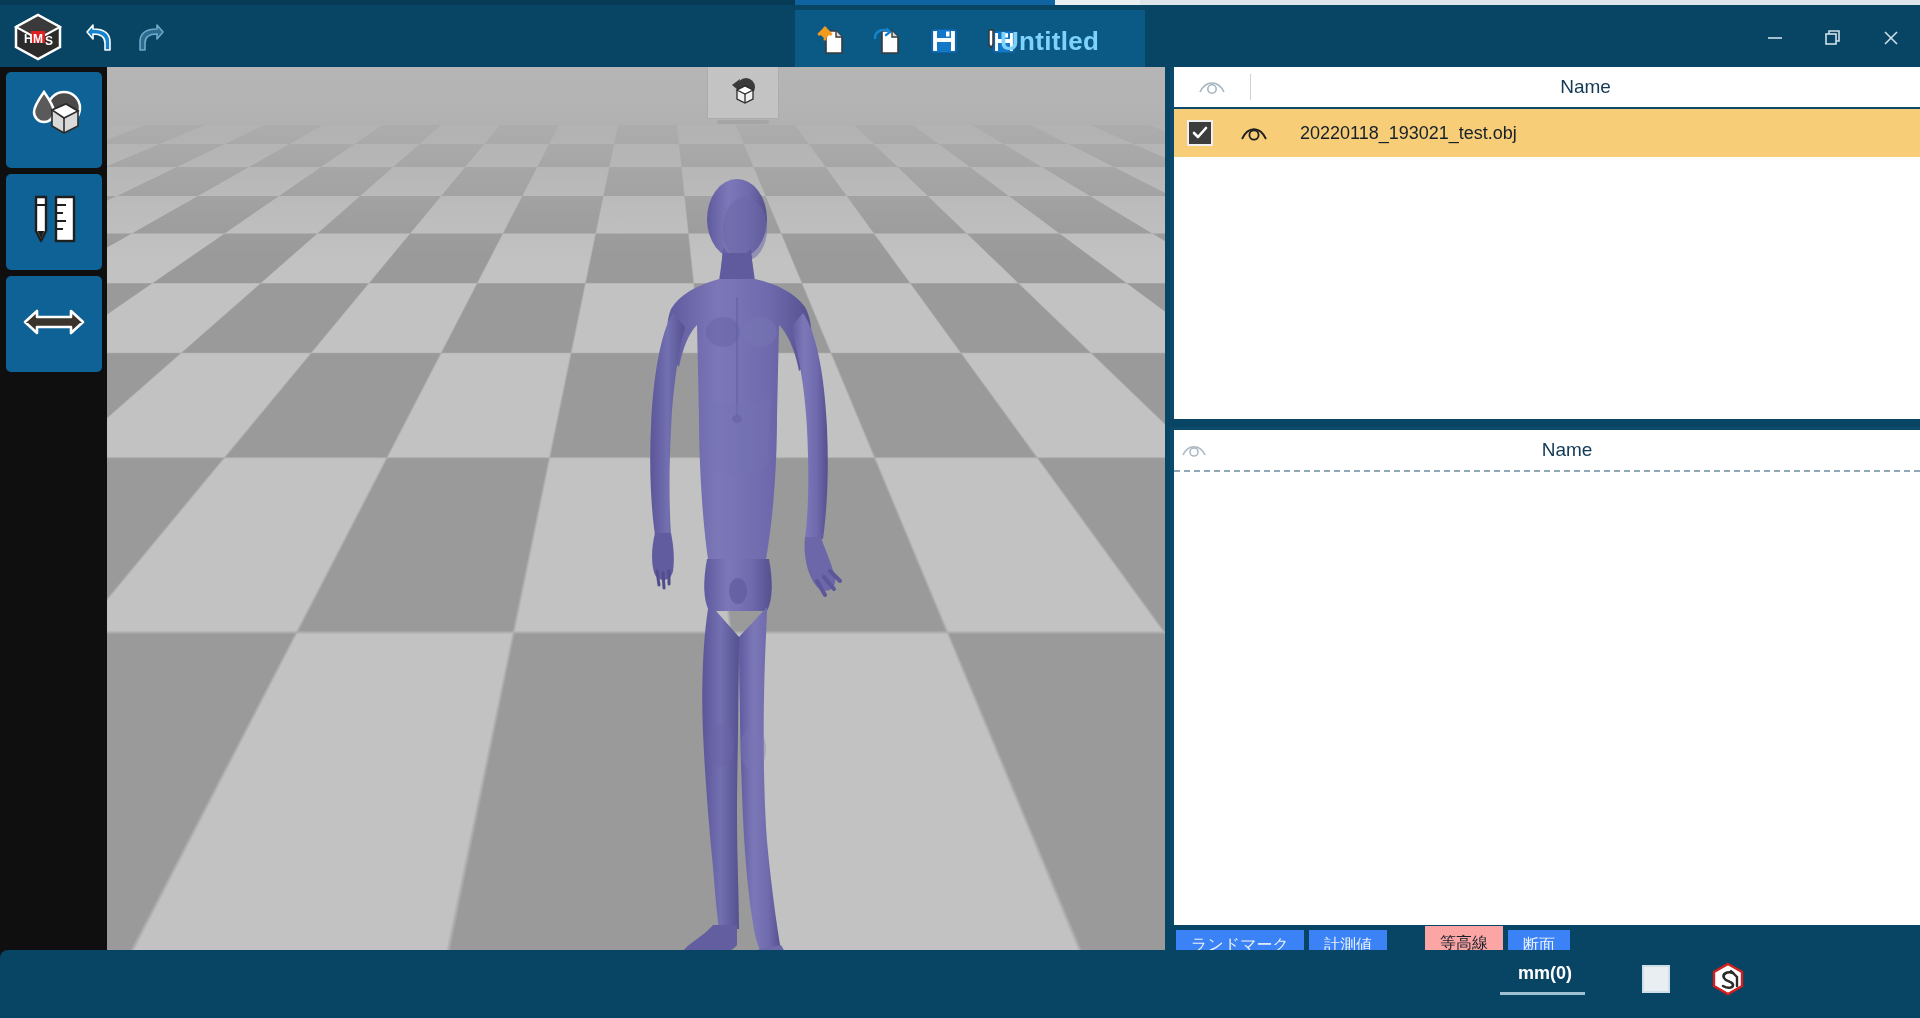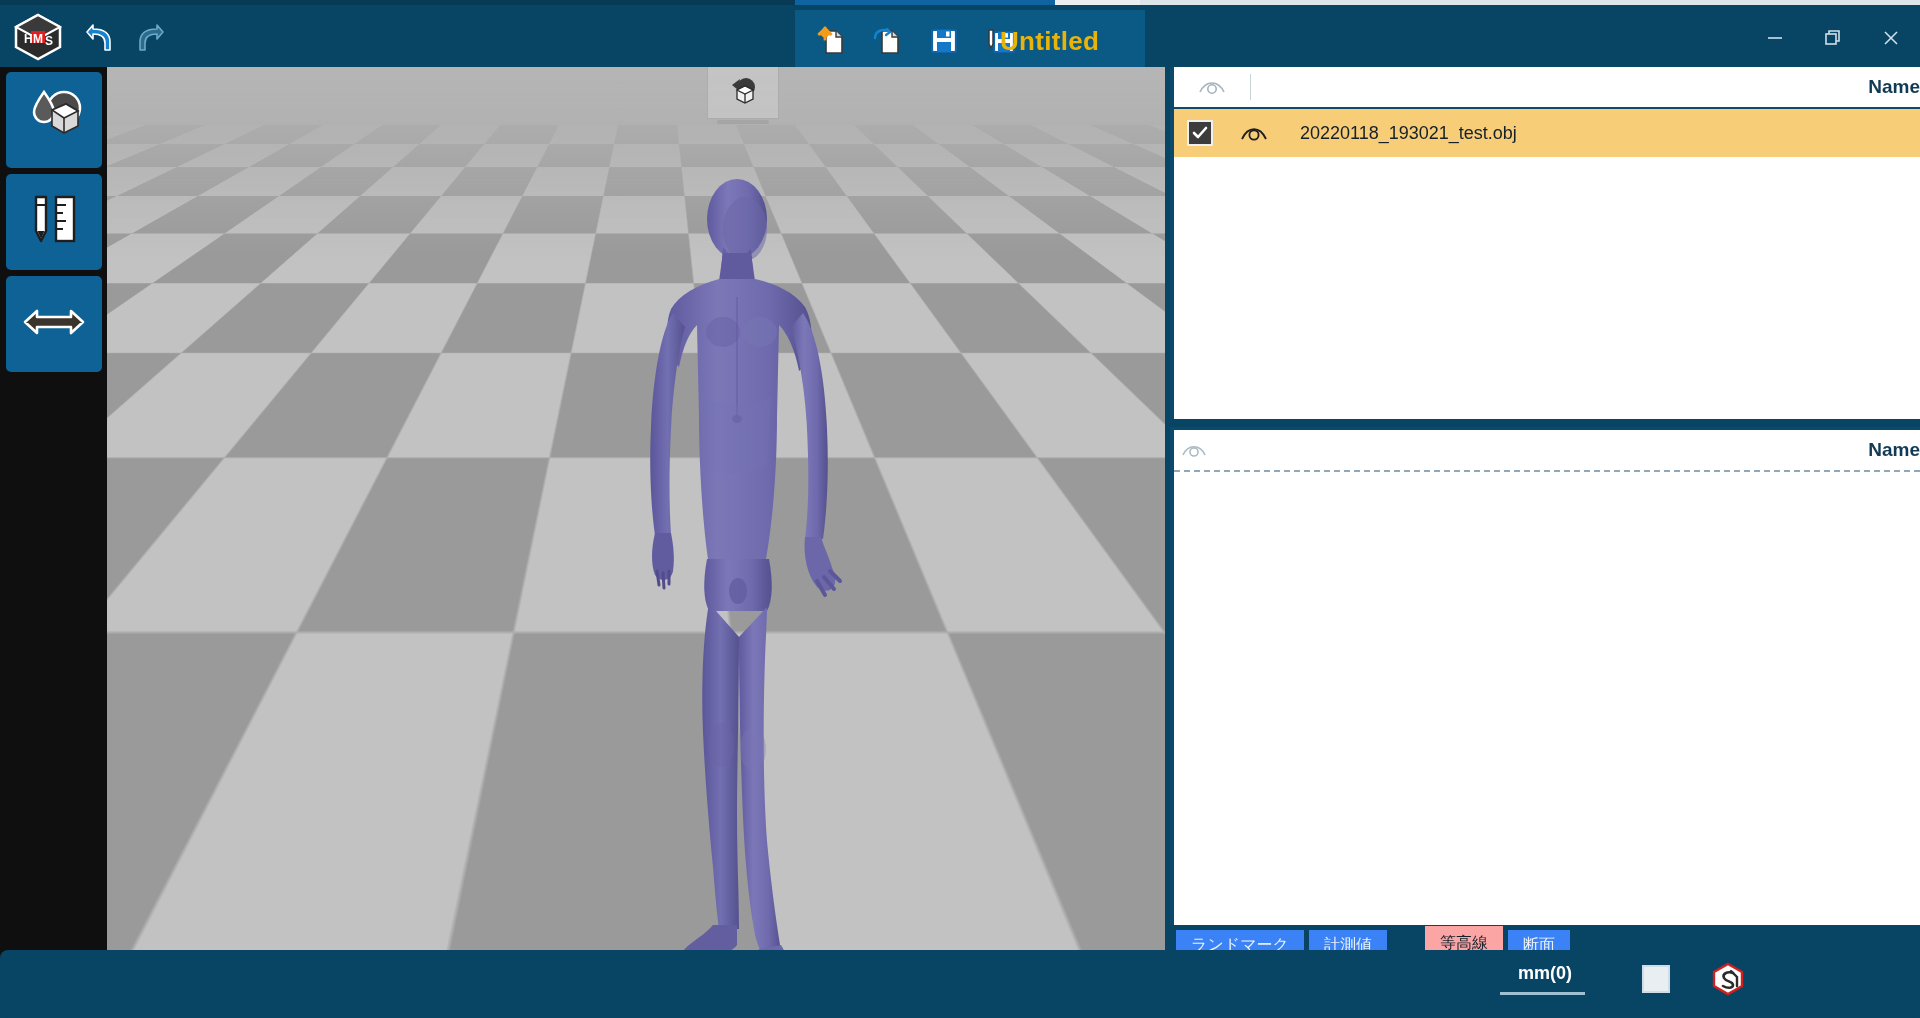--- a/index.html
+++ b/index.html
@@ -33,21 +33,21 @@
   .redo-btn{ left:130px; }
 
   .file-toolbar{
     position:absolute; left:795px; top:5px; width:350px; height:62px;
     background:#0b5a86; display:flex; align-items:center; gap:22px; padding-left:20px;
   }
   .ftool{ width:34px; height:34px; display:flex; align-items:center; justify-content:center; cursor:pointer; }
   .doc-title{
     position:absolute; left:1000px; top:5px; height:62px;
     display:flex; align-items:center;
-    color:#eab308; font-size:26px; font-weight:bold; letter-spacing:.3px;
+    color:#7dd3fc; font-size:26px; font-weight:bold; letter-spacing:.3px;
     white-space:nowrap;
   }
   .win-ctrls{ position:absolute; right:0; top:5px; height:56px; display:flex; }
   .win-btn{ width:58px; height:56px; display:flex; align-items:center; justify-content:center; cursor:pointer; }
 
   
   .left-rail{
     position:absolute; left:0; top:67px; width:107px; height:891px;
     background:#0f0f10;
   }
@@ -109,21 +109,21 @@
     position:absolute; left:1170px; top:67px; width:750px; height:352px;
     background:#ffffff; border-left:4px solid #0b4a6b;
   }
   .tbl-head{
     position:absolute; left:0; top:0; width:100%; height:42px;
     background:#ffffff; display:flex; align-items:center;
     border-bottom:2px solid #0b4a6b;
   }
   .th-eye{ width:76px; display:flex; align-items:center; justify-content:center; }
   .th-sep{ width:1px; height:26px; background:#c7d3da; }
-  .th-name{ flex:1; text-align:right; color:#123a55; font-size:19px; font-weight:bold; }
+  .th-name{ flex:1; text-align:center; color:#123a55; font-size:19px; font-weight:normal; }
   .tbl-row{
     position:absolute; left:0; top:42px; width:100%; height:48px;
     background:#f7cd78; display:flex; align-items:center; cursor:pointer;
   }
   .cell-check{ width:52px; display:flex; align-items:center; justify-content:center; }
   .cell-eye{ width:56px; display:flex; align-items:center; justify-content:center; cursor:pointer; }
   .cell-name{ flex:1; padding-left:18px; color:#16202a; font-size:18px; }
   .chk{
     width:26px; height:26px; background:#3c3c3c;
     border:2px solid #efefef; display:flex; align-items:center; justify-content:center;

